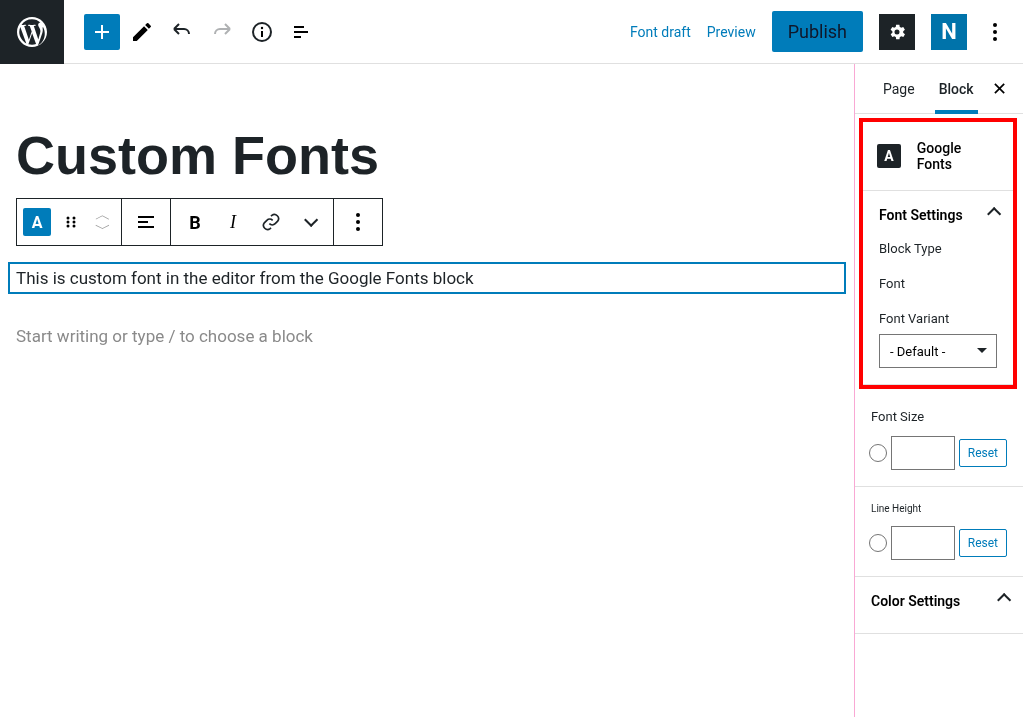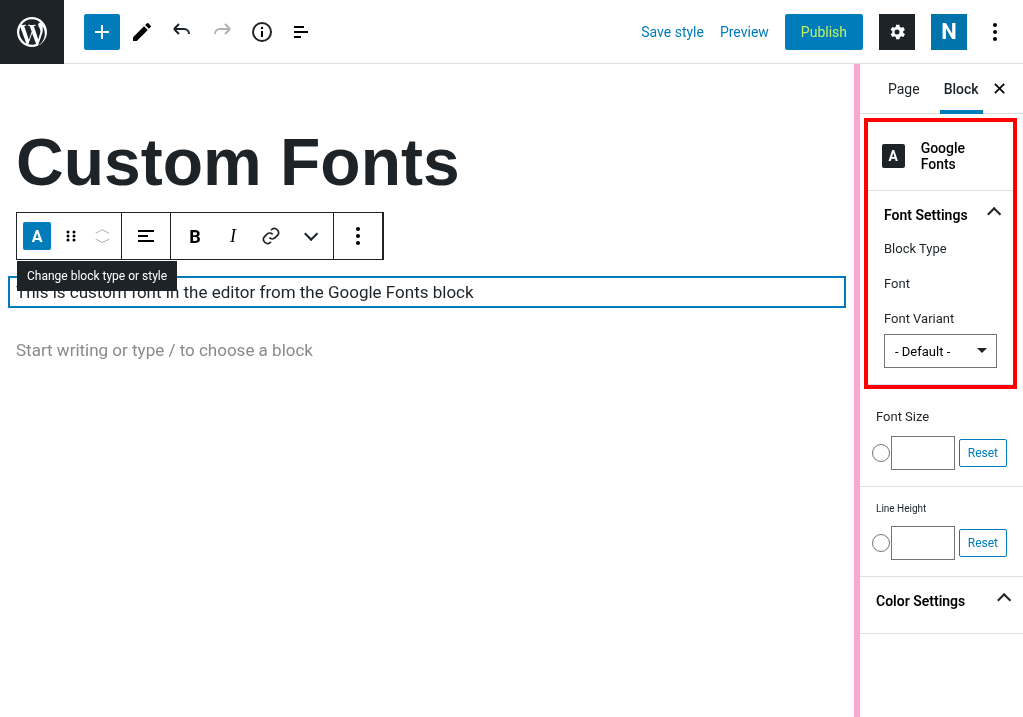--- a/index.html
+++ b/index.html
@@ -8,43 +8,43 @@
 .top-bar { display: flex; align-items: center; height: 64px; border-bottom: 1px solid #e0e0e0; }
 .wp-logo { width: 64px; height: 64px; background: #1d2327; display: flex; align-items: center; justify-content: center; }
 .wp-logo svg { width: 36px; height: 36px; fill: #fff; }
 .toolbar-left { display: flex; align-items: center; gap: 4px; padding-left: 20px; }
 .add-btn { width: 36px; height: 36px; background: #007cba; color: #fff; display: flex; align-items: center; justify-content: center; border-radius: 2px; cursor: pointer; }
 .icon-btn { width: 36px; height: 36px; display: flex; align-items: center; justify-content: center; cursor: pointer; }
 .icon-btn svg { width: 24px; height: 24px; }
 .icon-btn.disabled { opacity: 0.35; cursor: default; }
 .toolbar-right { margin-left: auto; display: flex; align-items: center; gap: 16px; padding-right: 16px; }
 .link-btn { color: #007cba; font-size: 14px; cursor: pointer; }
-.publish-btn { background: #007cba; color: #bef264; padding: 10px 16px; border-radius: 2px; font-size: 14px; cursor: pointer; }
+.publish-btn { background: #007cba; color: #0f172a; padding: 10px 16px; border-radius: 2px; font-size: 18px; cursor: pointer; }
 .settings-btn { width: 36px; height: 36px; background: #1d2327; color: #fff; display: flex; align-items: center; justify-content: center; cursor: pointer; }
 .n-btn { width: 36px; height: 36px; background: #0073aa; color: #fff; display: flex; align-items: center; justify-content: center; font-weight: bold; font-size: 22px; cursor: pointer; }
 .more-btn { width: 24px; display: flex; align-items: center; justify-content: center; cursor: pointer; }
 
 .main-area { display: flex; height: calc(100% - 64px); }
 .editor { flex: 1; padding: 60px 8px 0; position: relative; }
-.page-title { font-size: 66px; font-weight: 800; color: #1d2327; margin-left: 8px; margin-bottom: 12px; font-family: Arial, sans-serif; }
+.page-title { font-size: 54px; font-weight: 800; color: #1d2327; margin-left: 8px; margin-bottom: 12px; font-family: Arial, sans-serif; }
 
 .block-toolbar { display: flex; border: 1px solid #1d2327; background: #fff; width: fit-content; margin-left: 8px; height: 48px; position: relative; }
 .bt-group { display: flex; border-right: 1px solid #1d2327; align-items: center; padding: 0 6px; gap: 2px; }
 .bt-group:last-child { border-right: none; }
 .bt-item { width: 36px; height: 36px; display: flex; align-items: center; justify-content: center; cursor: pointer; }
 .bt-type-icon { width: 28px; height: 28px; background: #007cba; color: #fff; display: flex; align-items: center; justify-content: center; font-weight: bold; font-size: 16px; border-radius: 2px; }
 .bt-updown { display: flex; flex-direction: column; width: 24px; }
 .bt-updown span { height: 14px; display: flex; align-items: center; justify-content: center; opacity: 0.4; }
 
 .tooltip { position: absolute; top: 48px; left: 0; background: #1d2327; color: #fff; font-size: 12px; padding: 8px 10px; white-space: nowrap; }
 
 .content-block { margin: 16px 0 0 0; border: 2px solid #007cba; padding: 4px 6px; font-size: 17px; color: #1d2327; width: 838px; }
 .placeholder-block { margin-top: 32px; margin-left: 8px; font-size: 17px; color: #8a8a8a; }
 
-.sidebar { width: 255px; border-left: 6px solid #f9a8d4; overflow-y: auto; position: relative; }
+.sidebar { width: 255px; border-left: 1px solid #f9a8d4; overflow-y: auto; position: relative; }
 .tabs { display: flex; border-bottom: 1px solid #e0e0e0; height: 50px; align-items: center; padding: 0 16px; position: relative; }
 .tab { padding: 0 12px; height: 50px; display: flex; align-items: center; font-size: 14px; color: #1d2327; cursor: pointer; }
 .tab.active { font-weight: 500; position: relative; }
 .tab.active::after { content: ''; position: absolute; bottom: 0; left: 8px; right: 8px; height: 4px; background: #007cba; }
 .close-panel { margin-left: auto; cursor: pointer; font-size: 18px; }
 
 .highlight-box { border: 4px solid #ff0000; margin: 4px 6px 4px 4px; }
 .block-header { display: flex; align-items: center; gap: 16px; padding: 18px 14px; border-bottom: 1px solid #e0e0e0; }
 .block-icon { width: 24px; height: 24px; background: #1d2327; color: #fff; display: flex; align-items: center; justify-content: center; font-weight: bold; font-size: 14px; border-radius: 2px; }
 .block-name { font-size: 14px; font-weight: 500; }
@@ -108,21 +108,21 @@
           <rect x="11" y="11" width="2" height="6"></rect>
         </svg>
     </div>
     <div class="icon-btn">
       <svg viewBox="0 0 24 24">
           <path d="M4 6h10v2H4zM4 11h14v2H4zM4 16h7v2H4z"></path>
         </svg>
     </div>
   </div>
   <div class="toolbar-right">
-    <span class="link-btn">Save style</span>
+    <span class="link-btn">Font draft</span>
     <span class="link-btn">Preview</span>
     <span class="publish-btn">Publish</span>
     <div class="settings-btn">
       <svg width="20" height="20" viewBox="0 0 24 24">
           <path fill="#fff" d="M19.4 13l.1-1-.1-1 2.1-1.6-2-3.5-2.5 1a7 7 0 0 0-1.7-1l-.4-2.6h-4l-.4 2.6a7 7 0 0 0-1.7 1l-2.5-1-2 3.5L6.5 11l-.1 1 .1 1-2.1 1.6 2 3.5 2.5-1a7 7 0 0 0 1.7 1l.4 2.6h4l.4-2.6a7 7 0 0 0 1.7-1l2.5 1 2-3.5L19.4 13zM12 15a3 3 0 1 1 0-6 3 3 0 0 1 0 6z"></path>
         </svg>
     </div>
     <div class="n-btn">N</div>
     <div class="more-btn">
       <svg width="4" height="18" viewBox="0 0 4 18">
@@ -181,21 +181,20 @@
       </div>
       <div class="bt-group">
         <div class="bt-item">
           <svg width="4" height="18" viewBox="0 0 4 18">
               <circle cx="2" cy="2" r="2"></circle>
               <circle cx="2" cy="9" r="2"></circle>
               <circle cx="2" cy="16" r="2"></circle>
             </svg>
         </div>
       </div>
-      <div class="tooltip">Change block type or style</div>
     </div>
 
     <div class="content-block">This is custom font in the editor from the Google Fonts block</div>
     <div class="placeholder-block">Start writing or type / to choose a block</div>
   </div>
 
   <div class="sidebar">
     <div class="tabs">
       <div class="tab">Page</div>
       <div class="tab active">Block</div>

